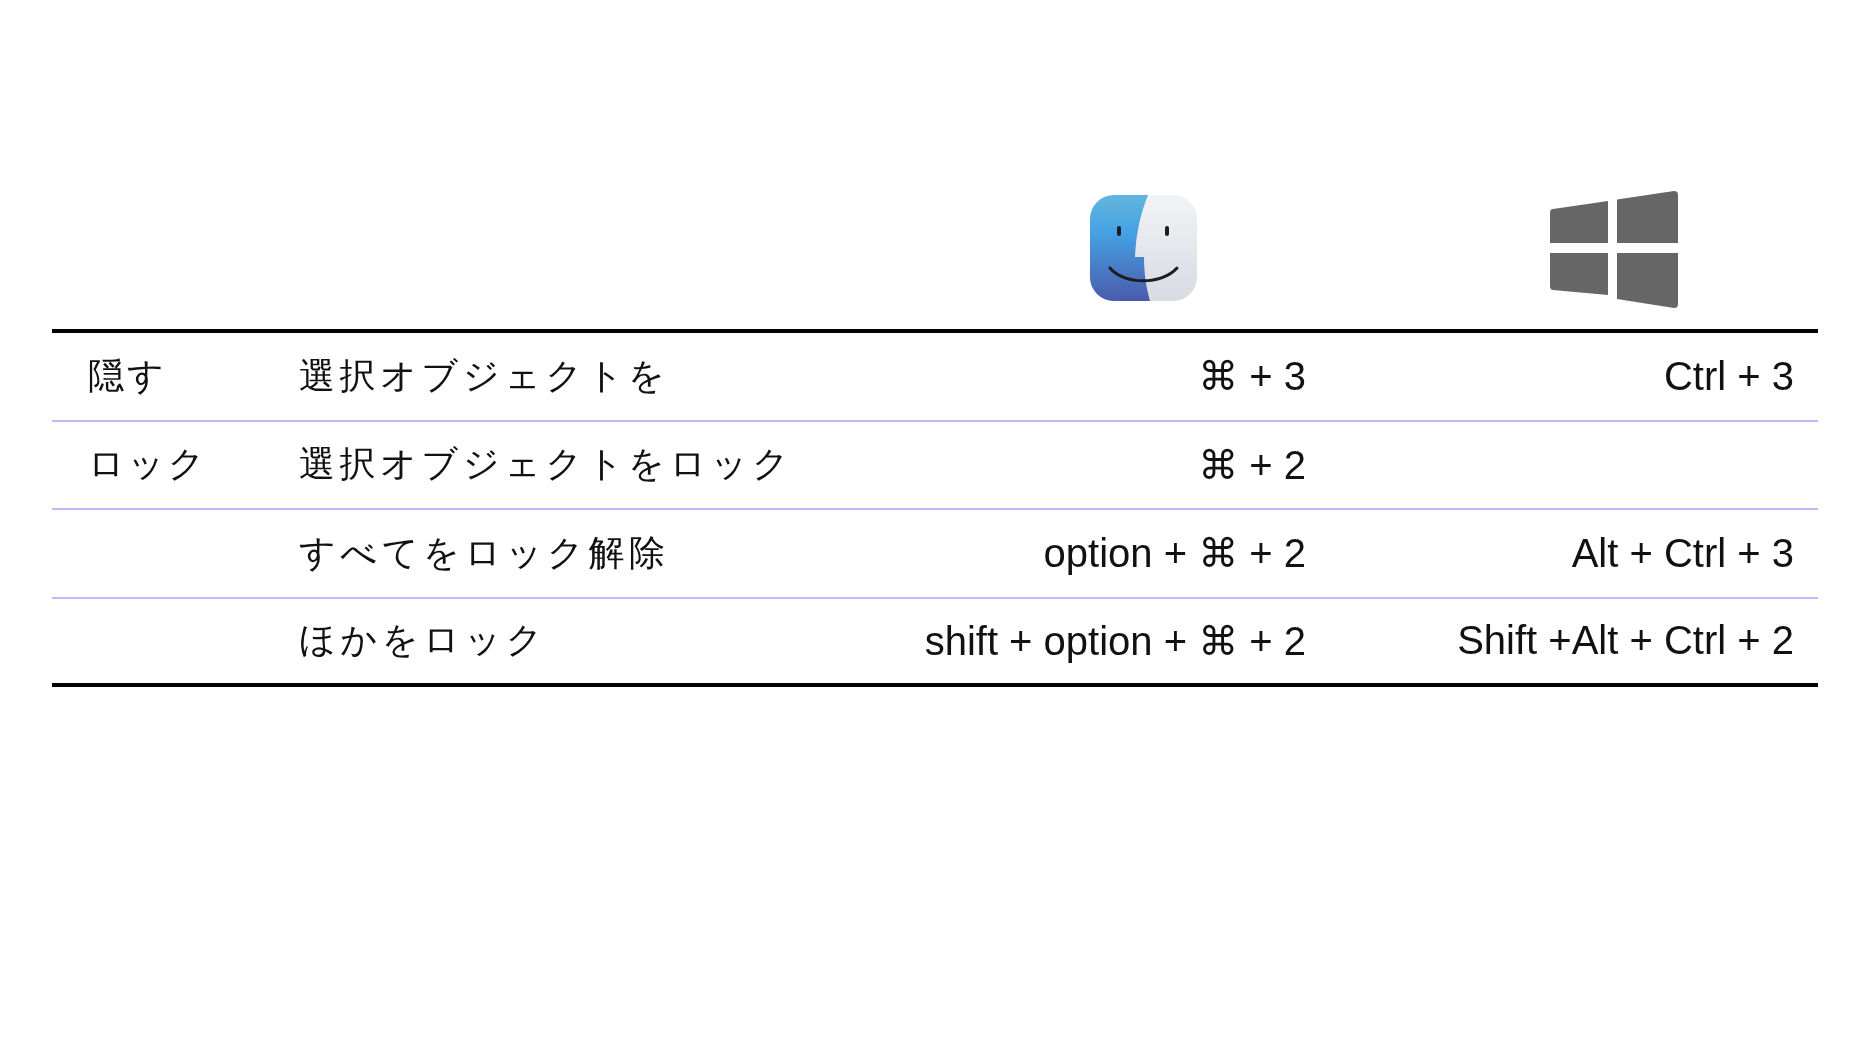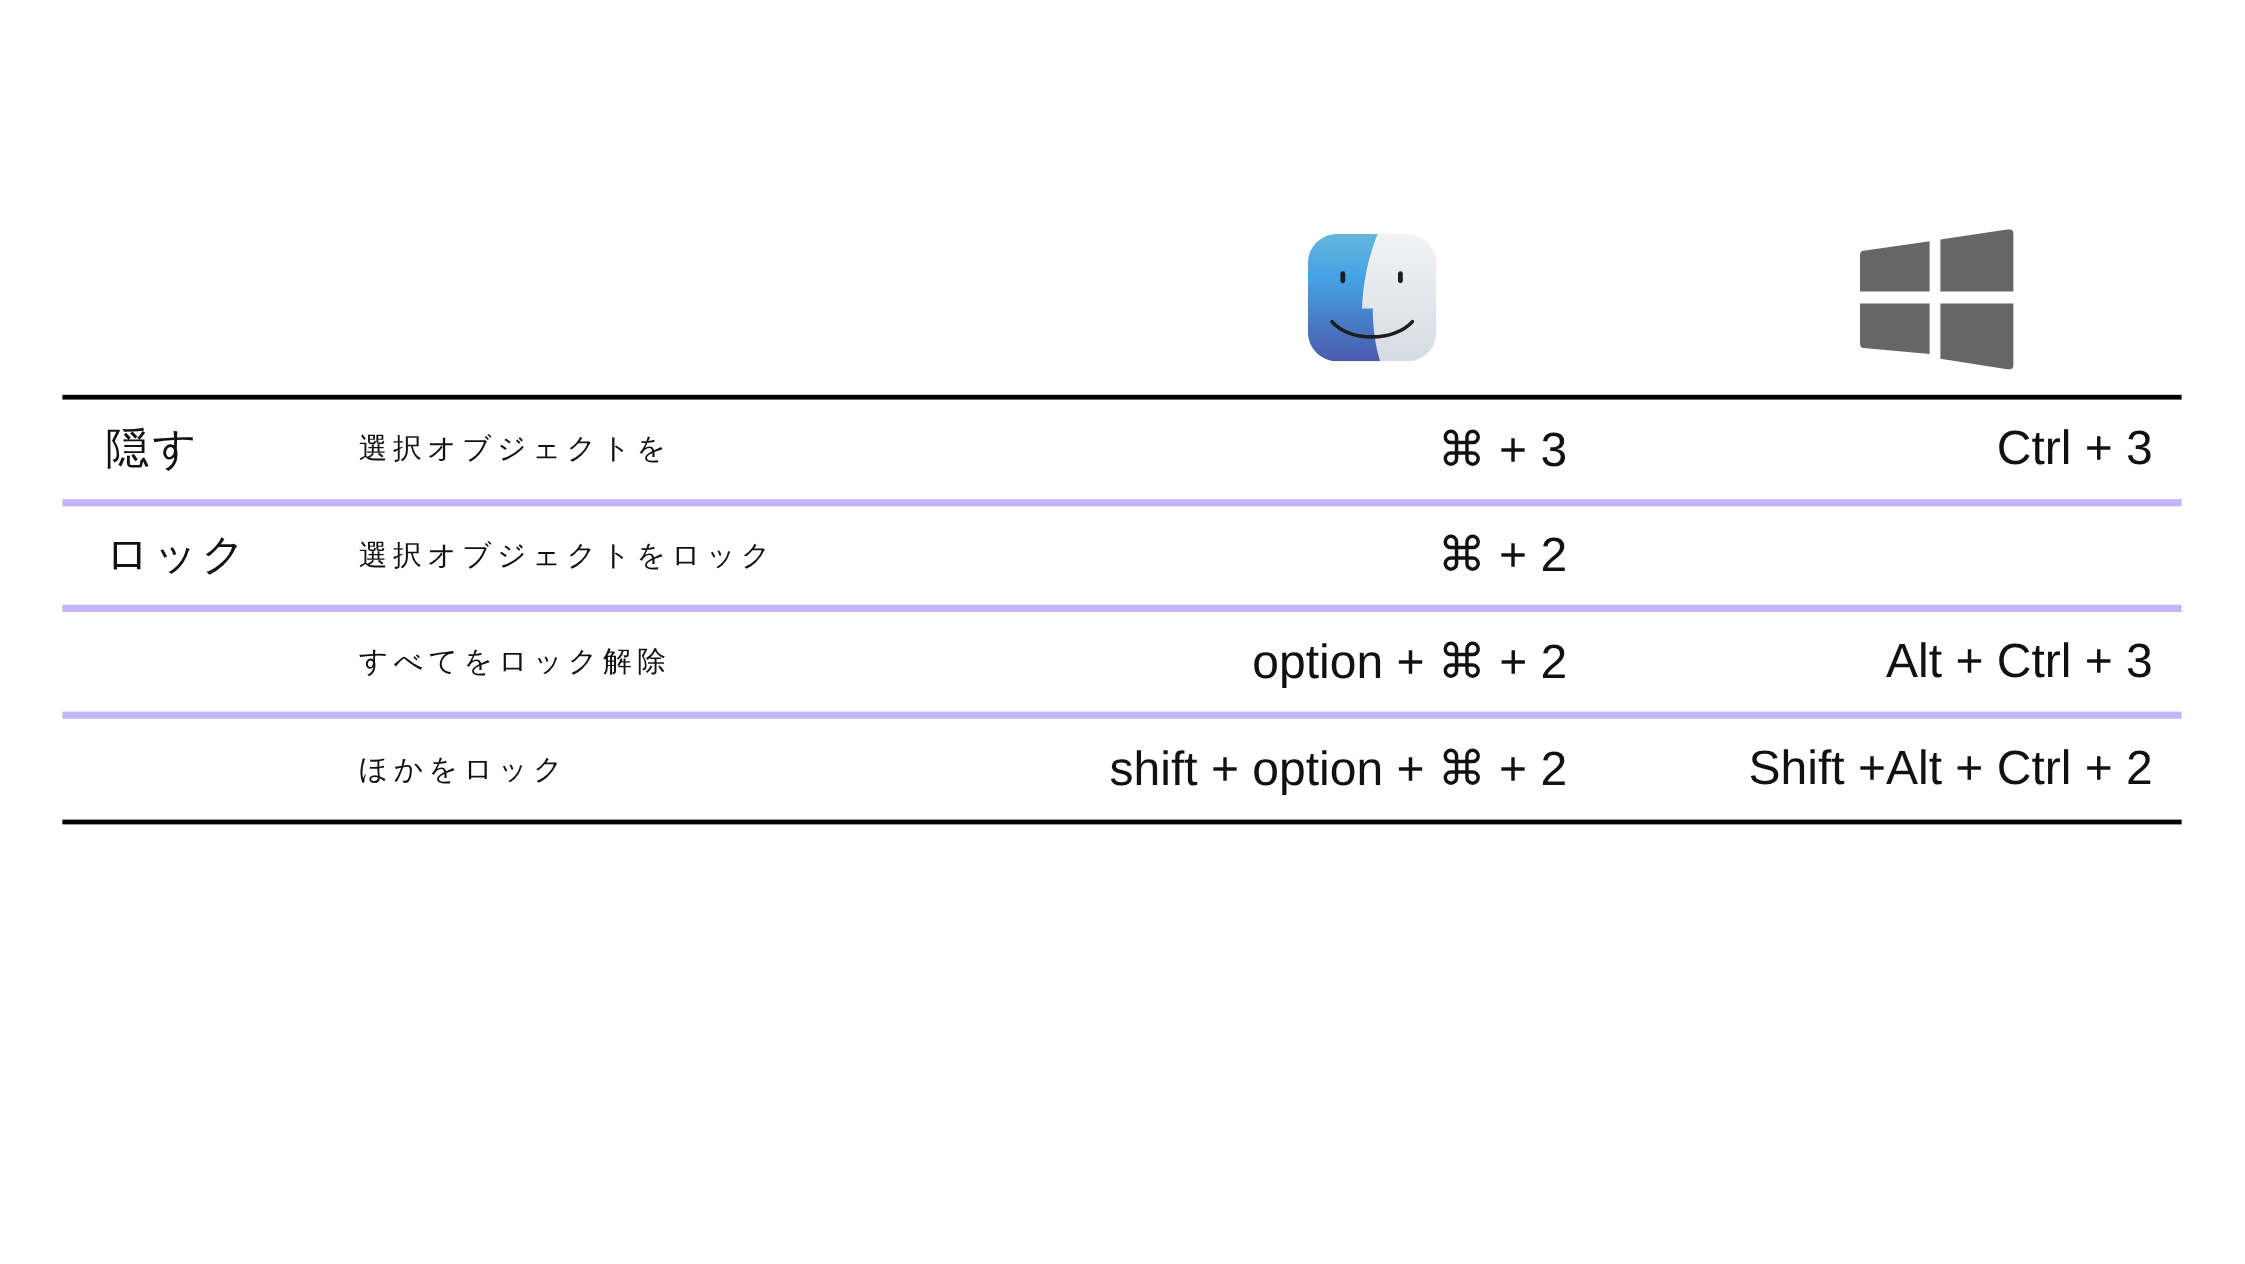--- a/index.html
+++ b/index.html
@@ -1,25 +1,25 @@
 <!DOCTYPE html>
 <html><head>
   <meta charset="utf-8">
   <style>
     html, body { margin: 0; padding: 0; background: #ffffff; }
     body { width: 1871px; height: 1053px; position: relative; overflow: hidden; font-family: "DejaVu Sans", "Liberation Sans", sans-serif; color: #111; }
     .icon-finder { position: absolute; left: 1090px; top: 195px; width: 107px; height: 106px; }
     .icon-windows { position: absolute; left: 1550px; top: 191px; width: 128px; height: 117px; }
     .table { position: absolute; left: 52px; top: 329px; width: 1766px; }
-    .row { position: relative; height: 88.5px; border-bottom: 6px solid #c4b5fd; box-sizing: border-box; }
+    .row { position: relative; height: 88.5px; border-bottom: 2px solid #c4b5fd; box-sizing: border-box; }
     .row.group-end { border-bottom: 4px solid #000; }
     .table-top { height: 4px; background: #000; }
     .cell { position: absolute; top: 0; height: 100%; display: flex; align-items: center; white-space: nowrap; }
     .c-cat { left: 36px; font-size: 36px; letter-spacing: 3px; }
-    .c-act { left: 247px; font-size: 24px; letter-spacing: 4.5px; }
+    .c-act { left: 247px; font-size: 36px; letter-spacing: 4.5px; }
     .c-mac { right: 512px; font-size: 40px; font-family: "Liberation Sans", sans-serif; justify-content: flex-end; }
     .c-win { right: 24px; font-size: 40px; font-family: "Liberation Sans", sans-serif; justify-content: flex-end; }
   </style>
 </head>
 <body>
 
 <div class="icon-finder">
   <svg width="107" height="106" viewBox="0 0 107 106">
     <defs>
       <linearGradient id="fl" x1="0" y1="0" x2="0" y2="1">

